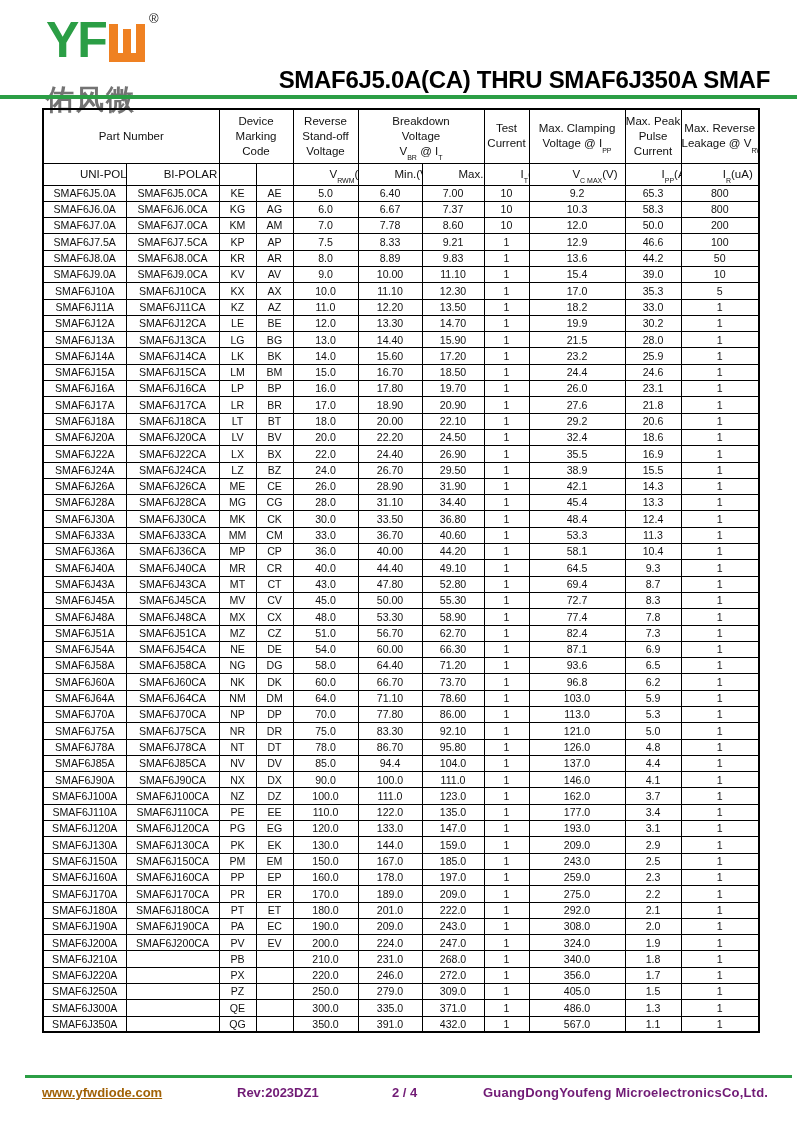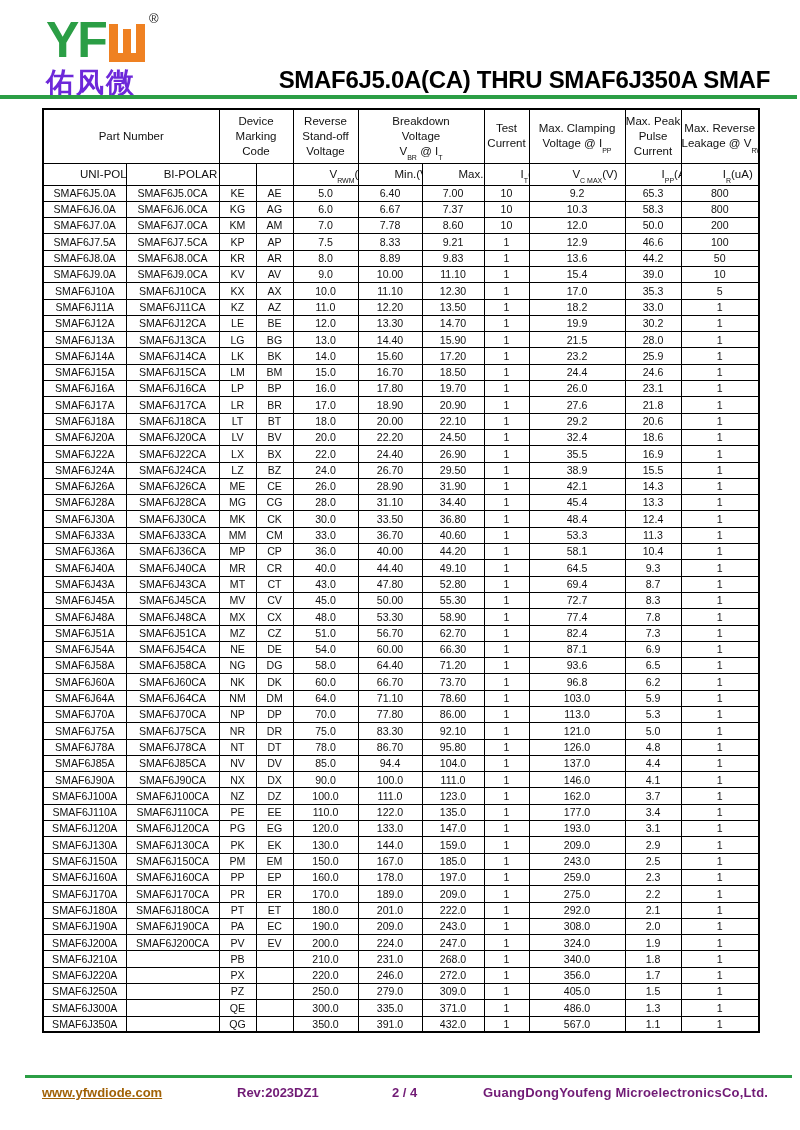--- a/index.html
+++ b/index.html
@@ -10,21 +10,21 @@
   .logo { position: absolute; left: 46px; top: 10px; }
   .logo-row { display: flex; align-items: flex-end; height: 52px; }
   .logo-yf { font-weight: bold; font-size: 50px; line-height: 44px; color: #2b9e45; letter-spacing: -2px; }
   .logo-w { position: relative; width: 36px; height: 38px; margin-left: 3px; }
   .logo-w .bar { position: absolute; background: #ef8122; }
   .logo-w .left  { left: 0; top: 0; bottom: 0; width: 9px; }
   .logo-w .right { right: 0; top: 0; bottom: 0; width: 9px; }
   .logo-w .mid   { left: 50%; transform: translateX(-50%); top: 5px; bottom: 0; width: 8px; }
   .logo-w .bottom{ left: 0; right: 0; bottom: 0; height: 9px; }
   .logo-reg { font-size: 13px; color: #222; margin-left: 4px; margin-bottom: 36px; }
-  .logo-cn { font-weight: bold; font-size: 28px; color: #6d28d9; letter-spacing: 2px; margin-top: 2px; font-family: "DejaVu Sans", sans-serif; }
+  .logo-cn { font-weight: bold; font-size: 28px; color: #737373; letter-spacing: 2px; margin-top: 19px; font-family: "DejaVu Sans", sans-serif; }
 
   
   .doc-title { position: absolute; right: 30px; top: 66px; font-size: 24px; font-weight: bold; color: #000; letter-spacing: -0.3px; }
   .rule-top { position: absolute; left: 0; right: 3px; top: 95px; height: 4px; background: #2b9e45; }
   .rule-bottom { position: absolute; left: 25px; right: 8px; top: 1075px; height: 3px; background: #2b9e45; }
 
   
   .spec-table { position: absolute; left: 42px; top: 108px; width: 716px; border-collapse: collapse; table-layout: fixed; border: 2px solid #000; }
   .spec-table th, .spec-table td { border: 1px solid #000; text-align: center; vertical-align: middle; padding: 0; overflow: hidden; white-space: nowrap; font-weight: normal; color: #111; }
   .spec-table thead .grp th { height: 54px; font-size: 11.5px; line-height: 1.3; }

